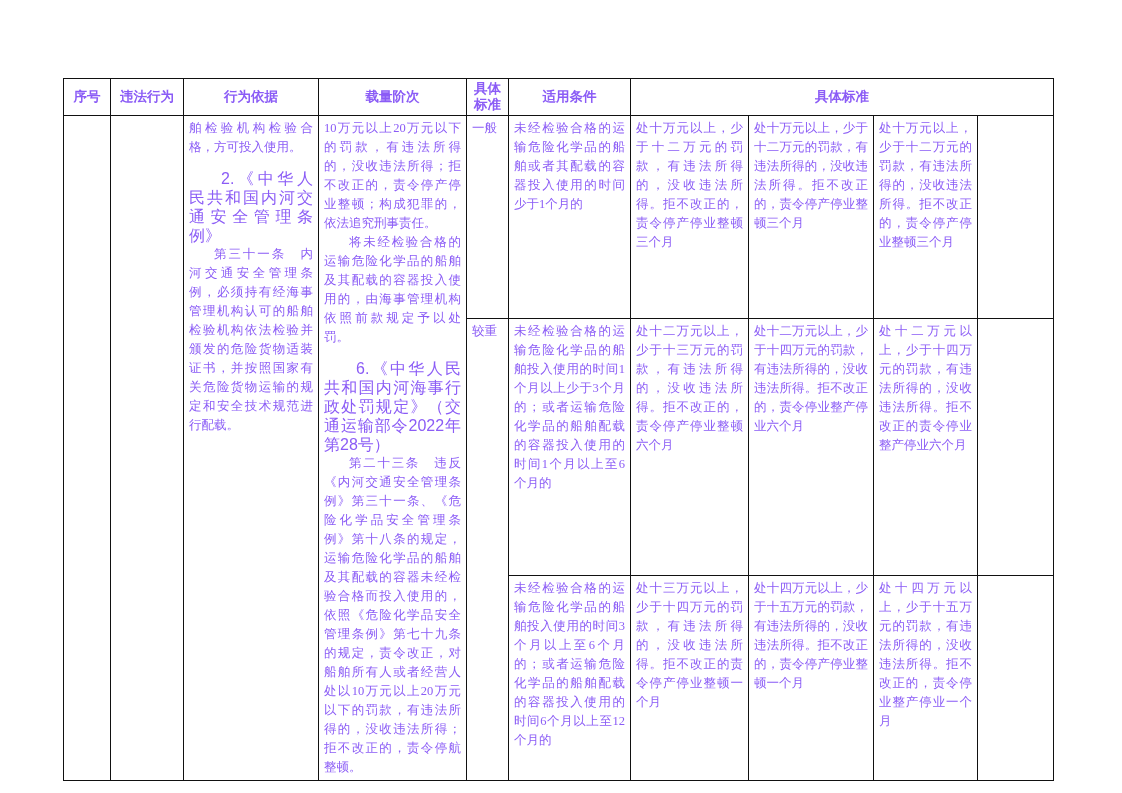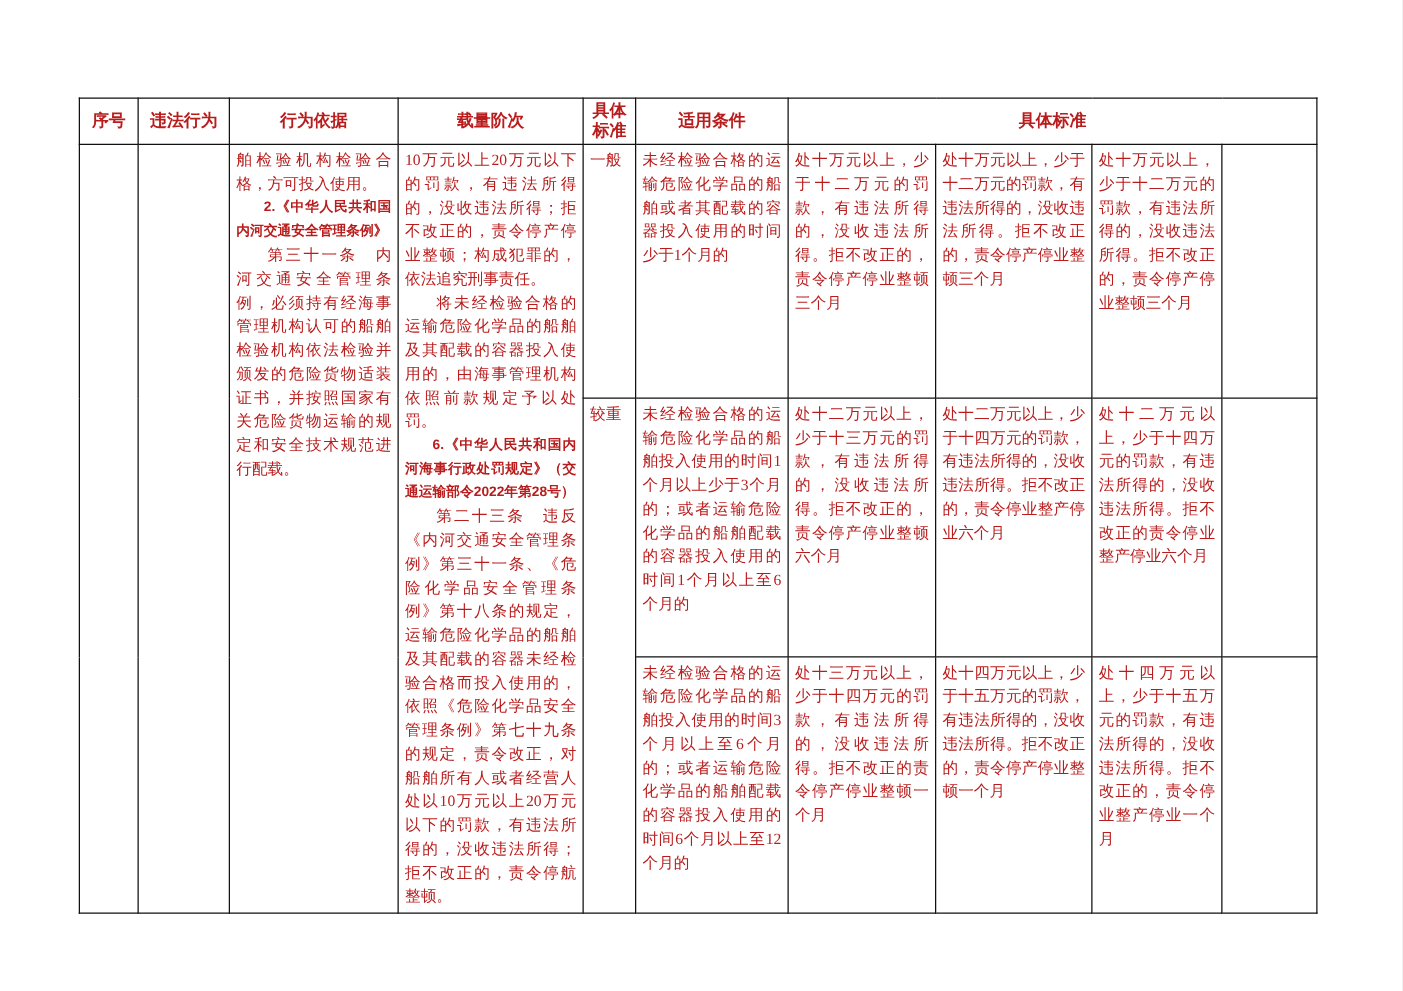--- a/index.html
+++ b/index.html
@@ -1,21 +1,21 @@
 <!DOCTYPE html>
 <html><head>
 <meta charset="utf-8">
 <style>
   html,body{margin:0;padding:0;background:#e8e8e8;}
   .page{
     position:relative;
     width:1122px;height:793px;
     background:#ffffff;
     font-family:"Liberation Serif","DejaVu Serif",serif;
-    color:#b91c1c;
+    color:#8b5cf6;
     overflow:hidden;
   }
   table.law{
     position:absolute;left:63px;top:78px;
     width:990px;
     border-collapse:collapse;
     table-layout:fixed;
   }
   table.law td,table.law th{
     border:1.4px solid #111;
@@ -36,21 +36,21 @@
     line-height:16px;
     font-family:"Liberation Sans","DejaVu Sans",sans-serif;
   }
   td.center-cell{
     text-align:center;
     vertical-align:middle;
   }
   td.mid{vertical-align:middle;}
   .para{margin:0;}
   .para.indent{text-indent:2em;}
-  .para.bold{font-weight:bold;font-family:"Liberation Sans","DejaVu Sans",sans-serif;font-size:11px;}
+  .para.bold{font-weight:normal;font-family:"Liberation Sans","DejaVu Sans",sans-serif;font-size:16px;margin-top:12px;}
   .pageno{
     position:absolute;
     left:0;right:0;
     top:723px;
     text-align:center;
     font-size:13.5px;
     letter-spacing:.5px;
   }
 </style>
 </head>

